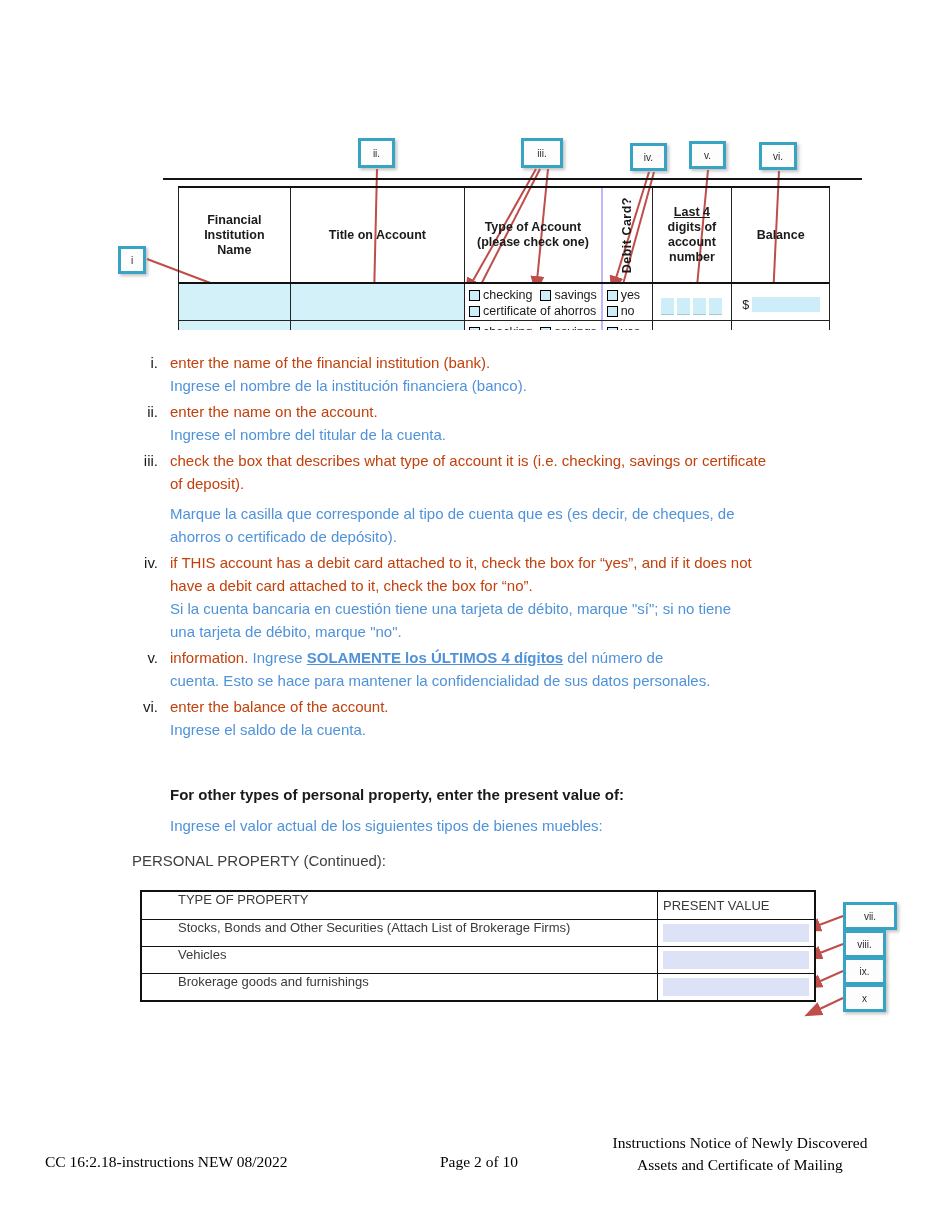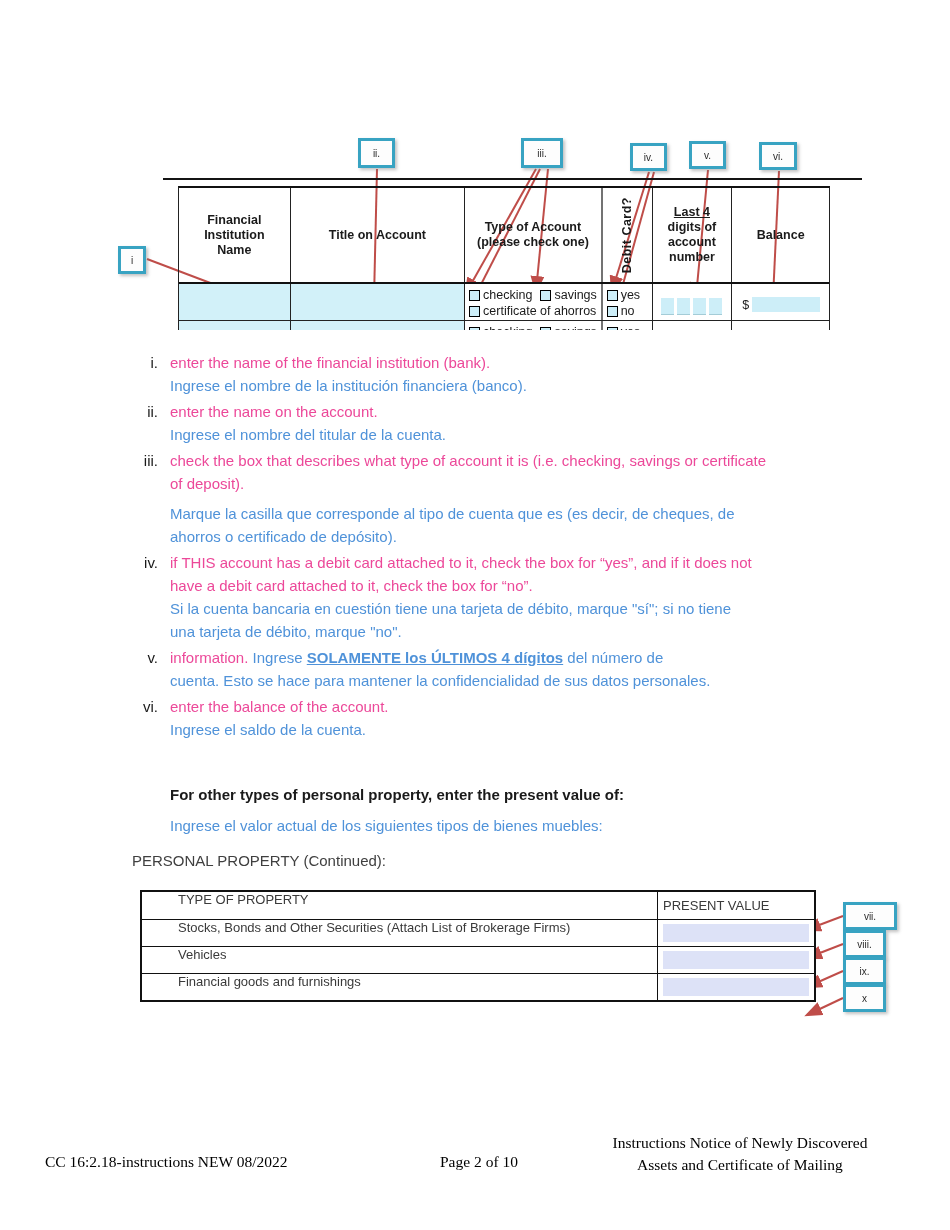--- a/index.html
+++ b/index.html
@@ -16,21 +16,21 @@
 
   
   .stub-line{position:absolute;left:163px;top:178px;width:699px;height:2px;background:#141414;}
   .acct{position:absolute;left:178px;top:186px;width:652px;height:144px;box-sizing:border-box;
         border-left:1px solid #222;border-right:1px solid #222;border-top:2px solid #111;
         overflow:hidden;font-size:12.5px;}
   .arow{display:flex;box-sizing:border-box;}
   .hrow{height:96px;border-bottom:2px solid #111;}
   .drow{height:37px;border-bottom:1px solid #222;background:#fff;}
   .acell{box-sizing:border-box;border-right:1px solid #222;position:relative;}
-  .w1{width:112px}.w2{width:175px}.w3{width:138px;border-right:2px solid #737373}.w4{width:50px}.w5{width:80px}.w6{width:97px;border-right:none}
+  .w1{width:112px}.w2{width:175px}.w3{width:138px;border-right:2px solid #c4b5fd}.w4{width:50px}.w5{width:80px}.w6{width:97px;border-right:none}
   .hcell{display:flex;flex-direction:column;align-items:center;justify-content:center;
          font-weight:bold;text-align:center;line-height:15px;}
   .u{text-decoration:underline;}
   .vtext{writing-mode:vertical-rl;transform:rotate(180deg);font-weight:bold;letter-spacing:.5px;}
   .cyan{background:#d2f1f9;}
   .cbx{display:inline-block;width:11px;height:11px;border:1.6px solid #000;background:#cdeef8;
        vertical-align:-2px;margin-right:3px;box-sizing:border-box;}
   .typecell{padding:4px 0 0 4px;line-height:15.5px;white-space:nowrap;}
   .opt2{margin-left:8px;}
   .digits{display:flex;justify-content:center;gap:3px;padding-top:14px;}
@@ -38,21 +38,21 @@
   .balcell{padding:13px 0 0 10px;white-space:nowrap;}
   .balfield{display:inline-block;width:68px;height:15px;background:#cdeef8;vertical-align:-3px;margin-left:3px;}
 
   
   .instr{position:absolute;left:132px;top:351px;width:800px;font-size:15px;line-height:23px;}
   .item{display:flex;margin-bottom:3px;}
   .inum{width:26px;text-align:right;flex:none;}
   .icontent{margin-left:12px;}
   .line{white-space:nowrap;}
   .gap{margin-top:7px;}
-  .seg-en{color:#ec4899;}
+  .seg-en{color:#c2410c;}
   .seg-es{color:#4f92d9;}
   .seg-enb{color:#1a1a1a;font-weight:bold;text-decoration:underline;}
   .seg-esb{color:#4f92d9;font-weight:bold;text-decoration:underline;}
 
   .para-en{position:absolute;left:170px;top:786px;font-size:15px;color:#1a1a1a;font-weight:bold;}
   .para-es{position:absolute;left:170px;top:817px;font-size:15px;color:#4f92d9;}
   .pp-head{position:absolute;left:132px;top:852px;font-size:15px;color:#3f3f3f;}
 
   
   .ptable{position:absolute;left:140px;top:890px;width:676px;box-sizing:border-box;
@@ -246,21 +246,21 @@
           <div class="pfield"></div>
         </div>
       </div>
       <div class="prow">
         <div class="plabel">Vehicles</div>
         <div class="pvalue">
           <div class="pfield"></div>
         </div>
       </div>
       <div class="prow">
-        <div class="plabel">Financial goods and furnishings</div>
+        <div class="plabel">Brokerage goods and furnishings</div>
         <div class="pvalue">
           <div class="pfield"></div>
         </div>
       </div>
     </div>
 
   <div class="f-left">CC 16:2.18-instructions NEW 08/2022</div>
   <div class="f-center">Page 2 of 10</div>
   <div class="f-right">
     <div>Instructions Notice of Newly Discovered</div>

